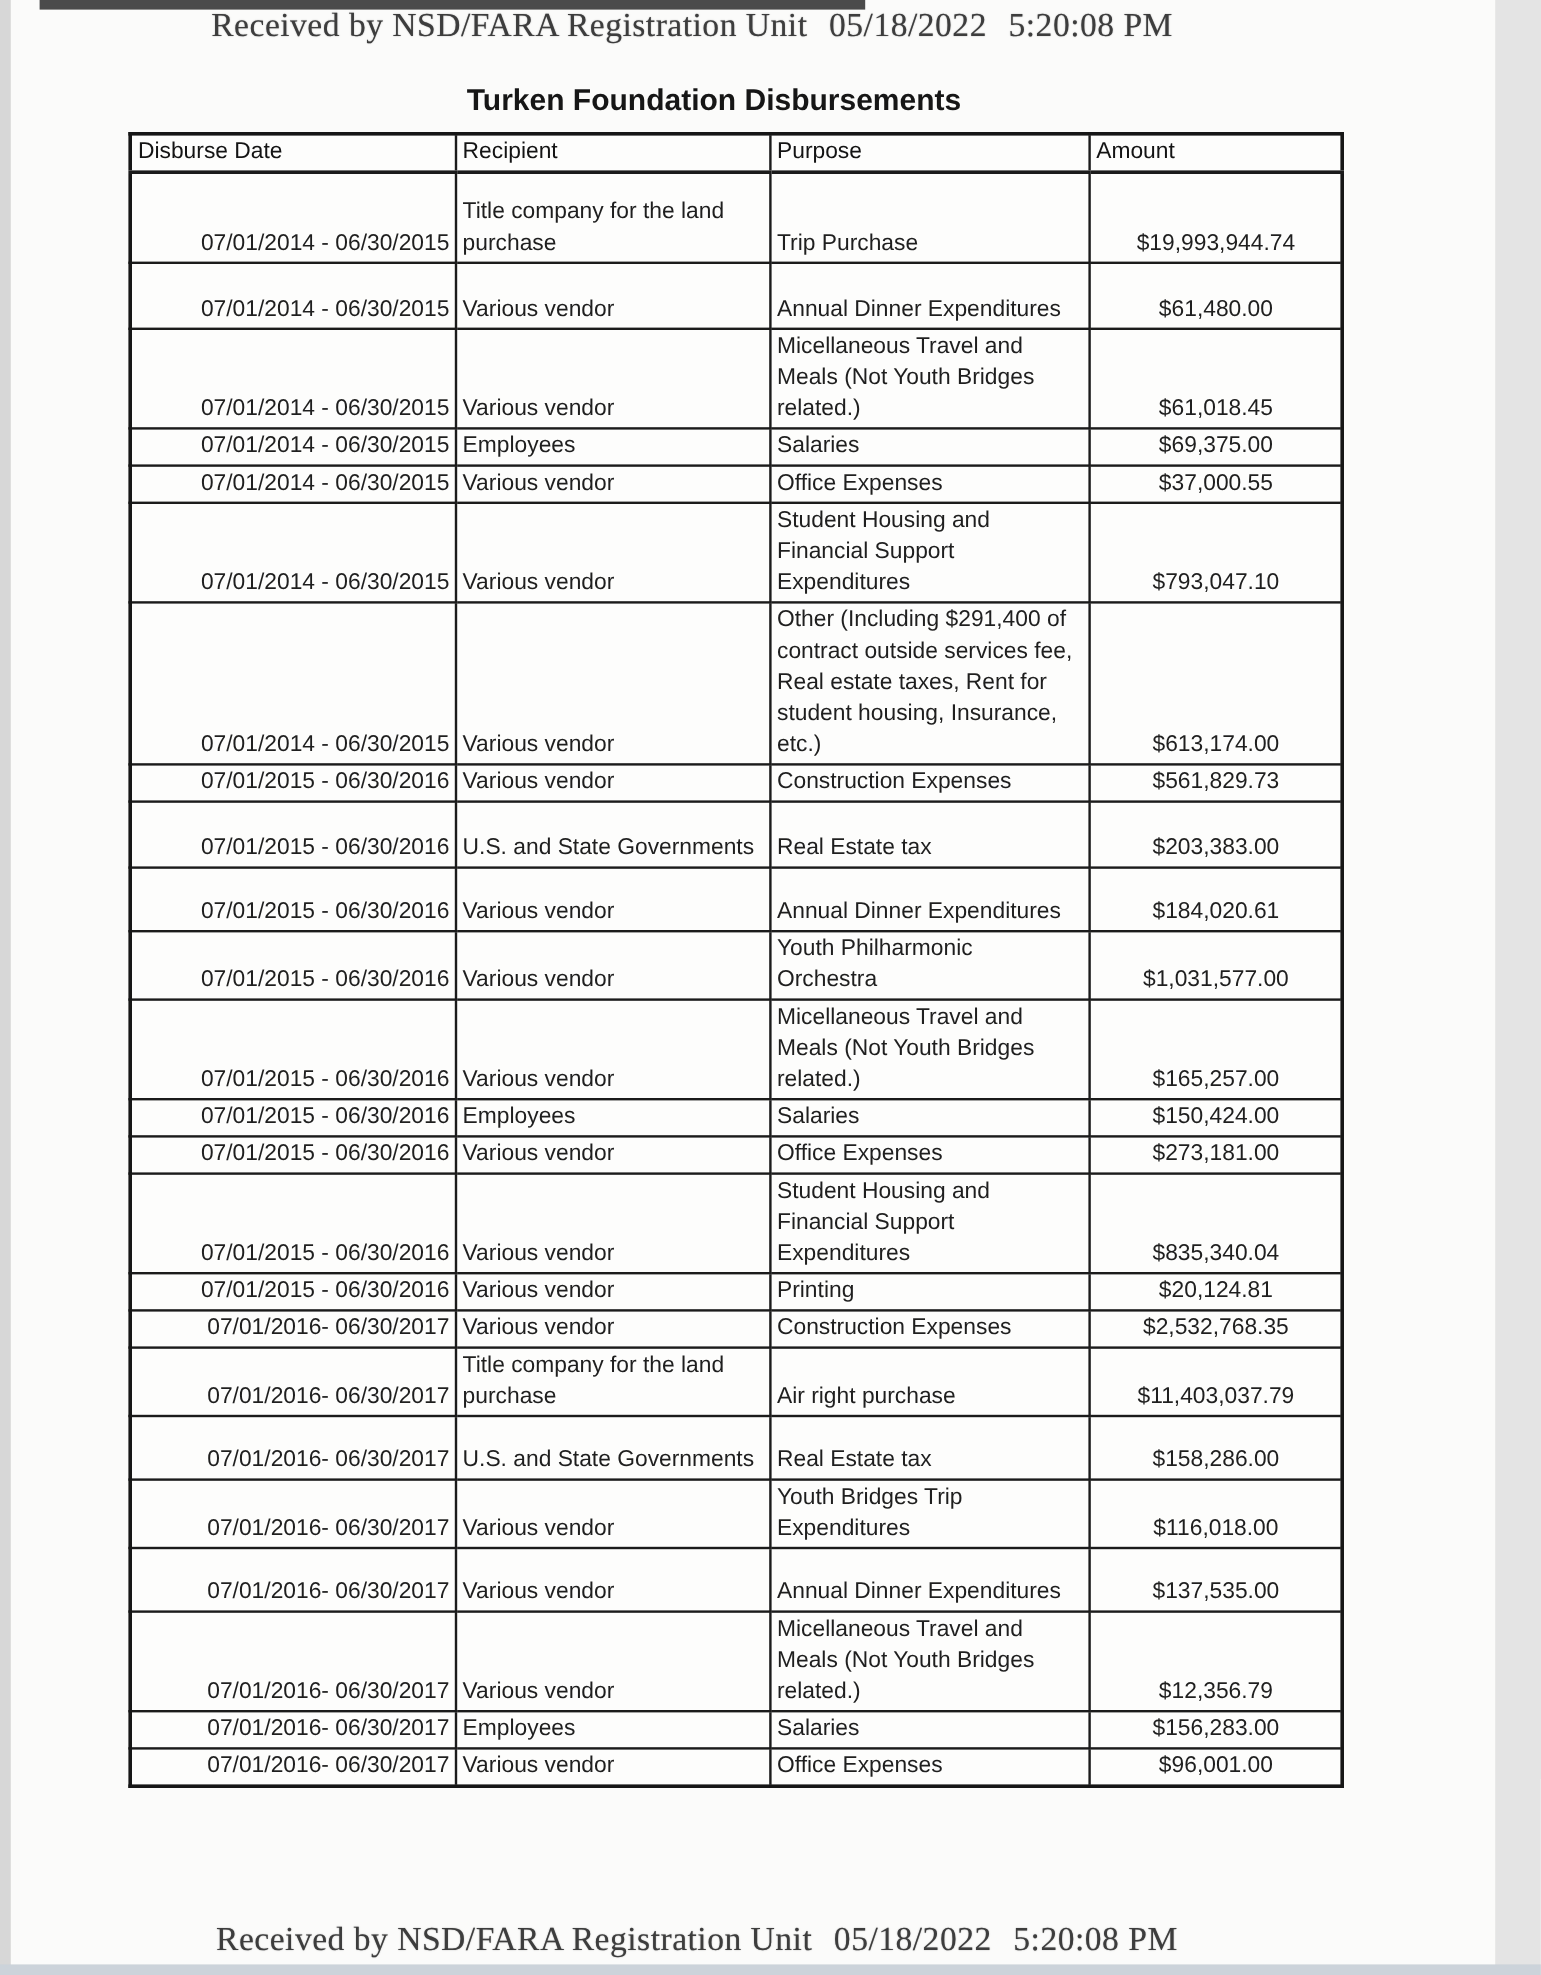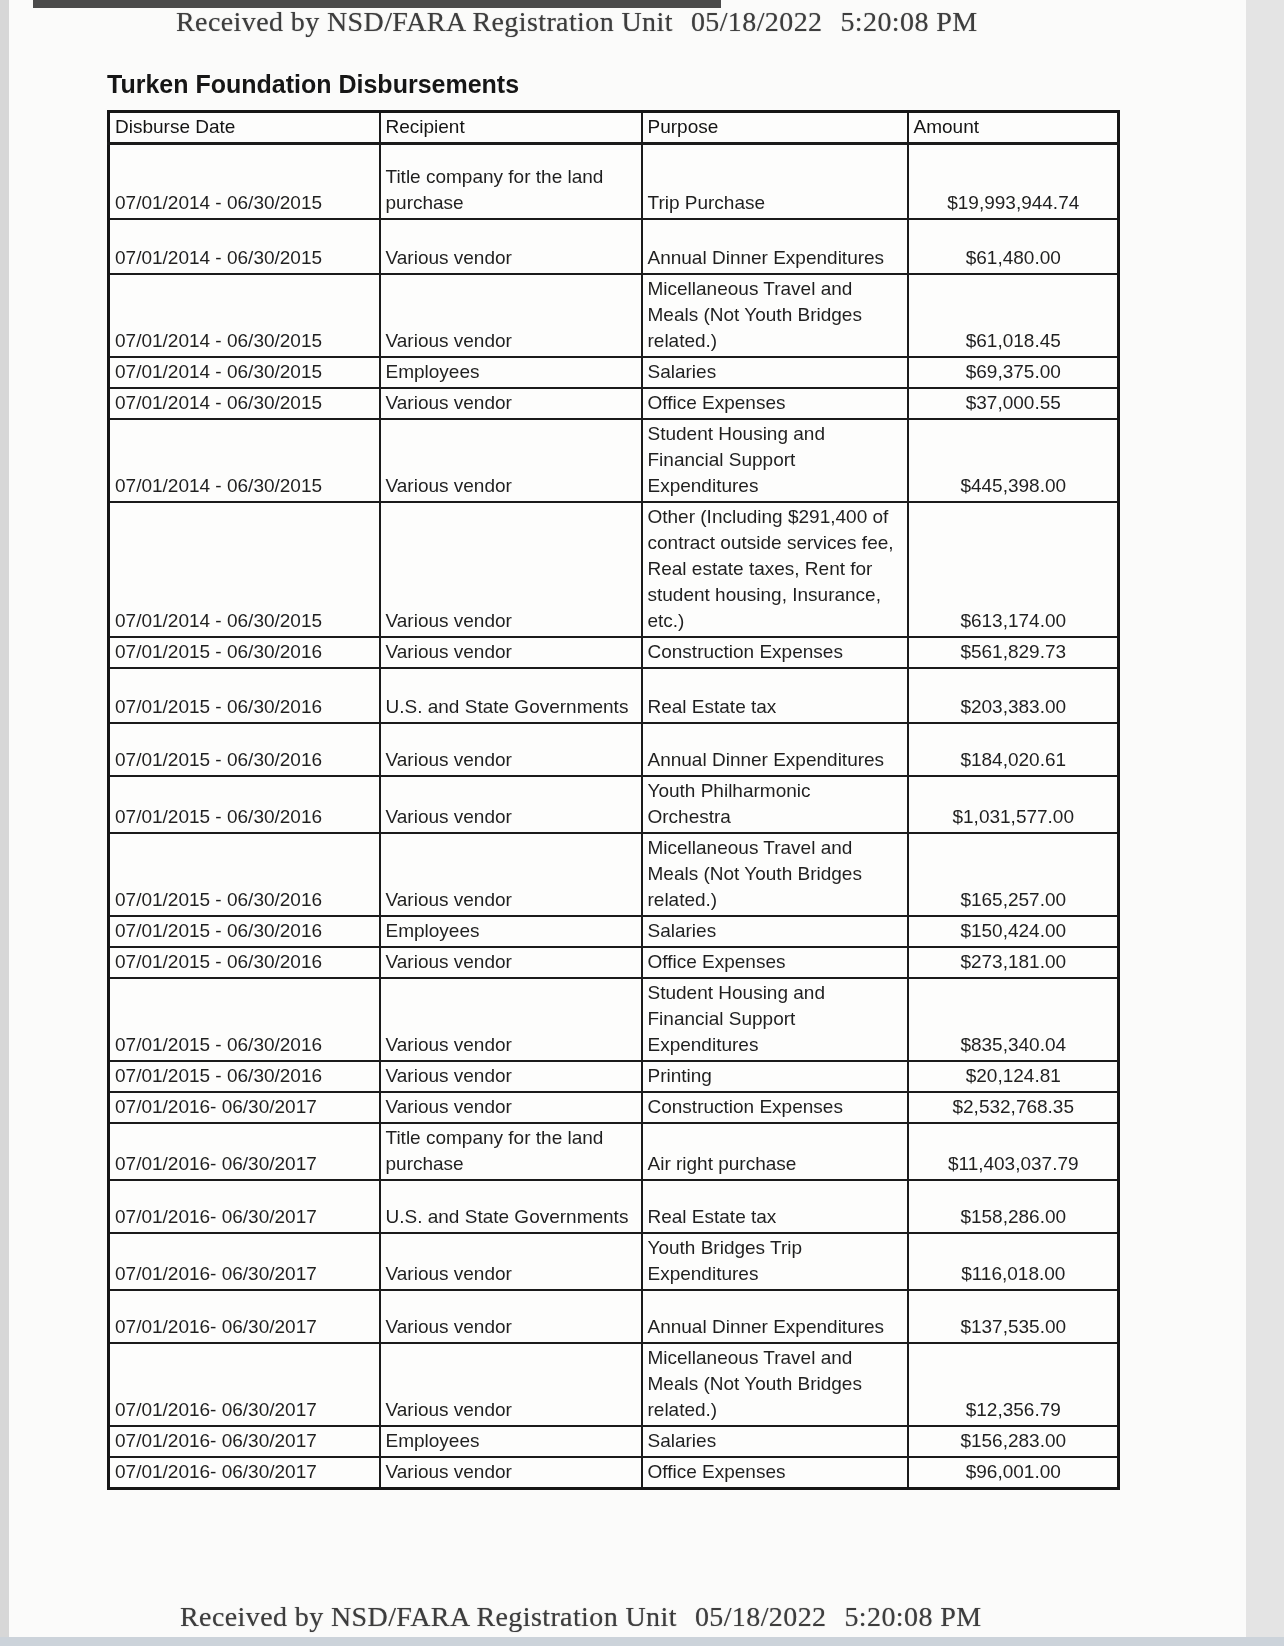--- a/index.html
+++ b/index.html
@@ -43,21 +43,21 @@
     white-space: nowrap;
     margin-left: 28px;
   }
   .stamp-top { left: 148px; top: 6px; }
   .stamp-bottom { left: 152px; top: 1601px; }
   .stamp .gap { display: inline-block; width: 18px; }
   
   .doc-title {
     position: absolute;
     left: 107px; top: 70px; width: 976px;
-    text-align: left;
+    text-align: center;
     font-size: 25px;
     font-weight: 700;
     color: #161616;
   }
   
   table.disb {
     position: absolute;
     left: 107px; top: 110px;
     width: 1010px;
     border-collapse: collapse;
@@ -74,21 +74,21 @@
   }
   table.disb th {
     text-align: left;
     font-weight: 400;
     vertical-align: middle;
     height: 26px;
     border-bottom-width: 3px;
     color: #141414;
   }
   table.disb { border: 3px solid #161616; }
-  td.c-date { white-space: nowrap; }
+  td.c-date { white-space: nowrap; text-align: right; }
   td.c-recipient, td.c-purpose { white-space: pre-line; }
   td.c-amount { text-align: center; white-space: nowrap; padding-right: 4px; }
 </style>
 </head>
 <body>
 
 <div class="scan-bar-top"></div>
 <div class="scan-edge-left"></div>
 <div class="scan-edge-right"></div>
 <div class="scan-bar-bottom"></div>
@@ -147,21 +147,21 @@
         <td class="c-recipient">Various vendor</td>
         <td class="c-purpose">Office Expenses</td>
         <td class="c-amount">$37,000.55</td>
       </tr>
       <tr style="height: 80px;">
         <td class="c-date">07/01/2014 - 06/30/2015</td>
         <td class="c-recipient">Various vendor</td>
         <td class="c-purpose">Student Housing and
 Financial Support
 Expenditures</td>
-        <td class="c-amount">$445,398.00</td>
+        <td class="c-amount">$793,047.10</td>
       </tr>
       <tr style="height: 132px;">
         <td class="c-date">07/01/2014 - 06/30/2015</td>
         <td class="c-recipient">Various vendor</td>
         <td class="c-purpose">Other (Including $291,400 of
 contract outside services fee,
 Real estate taxes, Rent for
 student housing, Insurance,
 etc.)</td>
         <td class="c-amount">$613,174.00</td>

